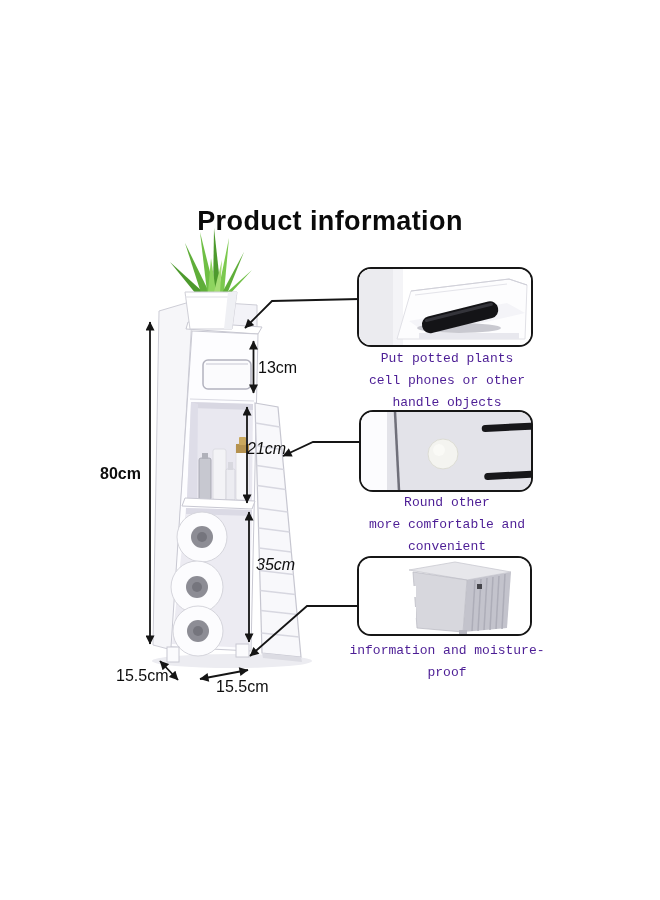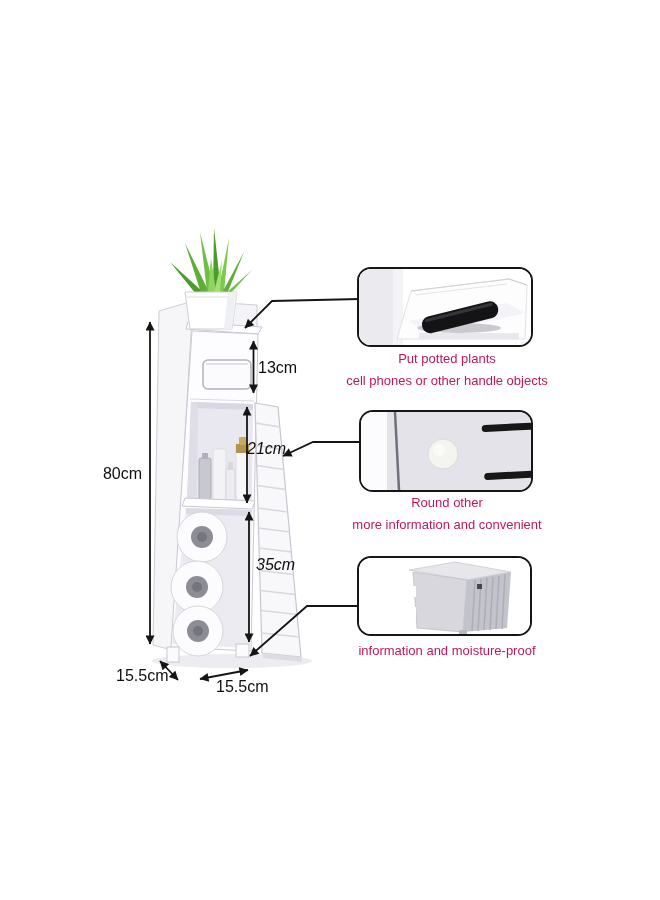--- a/index.html
+++ b/index.html
@@ -2,32 +2,33 @@
 <html><head>
 <meta charset="utf-8">
 <style>
   html,body{margin:0;padding:0;background:#fff;}
   .canvas{position:relative;width:660px;height:900px;background:#ffffff;
           font-family:"Liberation Sans",sans-serif;overflow:hidden;}
   .title{position:absolute;top:206px;left:0;right:0;margin:0;text-align:center;
          font-size:27px;font-weight:700;color:#0a0a0a;letter-spacing:.4px;}
   .figure{position:absolute;left:0;top:0;width:660px;height:900px;}
   .dim{position:absolute;font-size:16px;color:#0e0e0e;white-space:nowrap;}
-  .dim.right{text-align:right;}
+  .dim.right{font-weight:bold;}
   .callout{position:absolute;border:2px solid #161616;border-radius:14px;
            overflow:hidden;background:#ffffff;box-sizing:border-box;}
   .callout svg{display:block;width:100%;height:100%;}
   .caption{position:absolute;left:342px;width:210px;text-align:center;
-           font-size:13px;color:#be185d;line-height:22px;}
+           font-size:13px;color:#4c1d95;line-height:22px;font-family:Liberation Mono, monospace;}
 </style>
 </head>
 <body>
 
 <div class="canvas">
 
+  <h1 class="title">Product information</h1>
 
   <svg class="figure" viewBox="0 0 660 900">
     <defs>
       <marker id="ah" viewBox="0 0 10 10" refX="9.5" refY="5" markerWidth="10" markerHeight="9" markerUnits="userSpaceOnUse" orient="auto-start-reverse">
         <path d="M0,0 L10,5 L0,10 Z" fill="#151515"></path>
       </marker>
     </defs>
 
     <g>
       <ellipse cx="232" cy="661" rx="80" ry="7" fill="#ececf1"></ellipse>
@@ -164,21 +165,21 @@
       <circle cx="82" cy="42" r="15" fill="#f4f4f0" stroke="#dcdcd4" stroke-width="1"></circle>
       <circle cx="78" cy="38" r="6" fill="#fafaf7" opacity="0.85"></circle>
       <g transform="rotate(-3 145 40)">
         <rect x="122" y="12" width="52" height="7" rx="3.5" fill="#17171a"></rect>
         <rect x="122" y="60" width="52" height="7" rx="3.5" fill="#17171a"></rect>
       </g>
     </svg>
   </div>
   <div class="caption" style="top:492px;">
     <div>Round other</div>
-    <div>more information and convenient</div>
+    <div>more comfortable and convenient</div>
   </div>
 
   <div class="callout" style="left:357px;top:556px;width:175px;height:80px;">
     <svg viewBox="0 0 171 76">
       <rect x="0" y="0" width="171" height="76" fill="#ffffff"></rect>
       <polygon points="50,12 96,4 152,14 108,22" fill="#e7e7eb" stroke="#c9c9d1" stroke-width="0.8"></polygon>
       <polygon points="108,22 152,14 148,70 104,74" fill="#c3c3cc"></polygon>
       <line x1="116" y1="22" x2="113" y2="73" stroke="#adadb8" stroke-width="1.5"></line>
       <line x1="122" y1="21" x2="119" y2="73" stroke="#adadb8" stroke-width="1.5"></line>
       <line x1="128" y1="20" x2="125" y2="72" stroke="#adadb8" stroke-width="1.5"></line>

